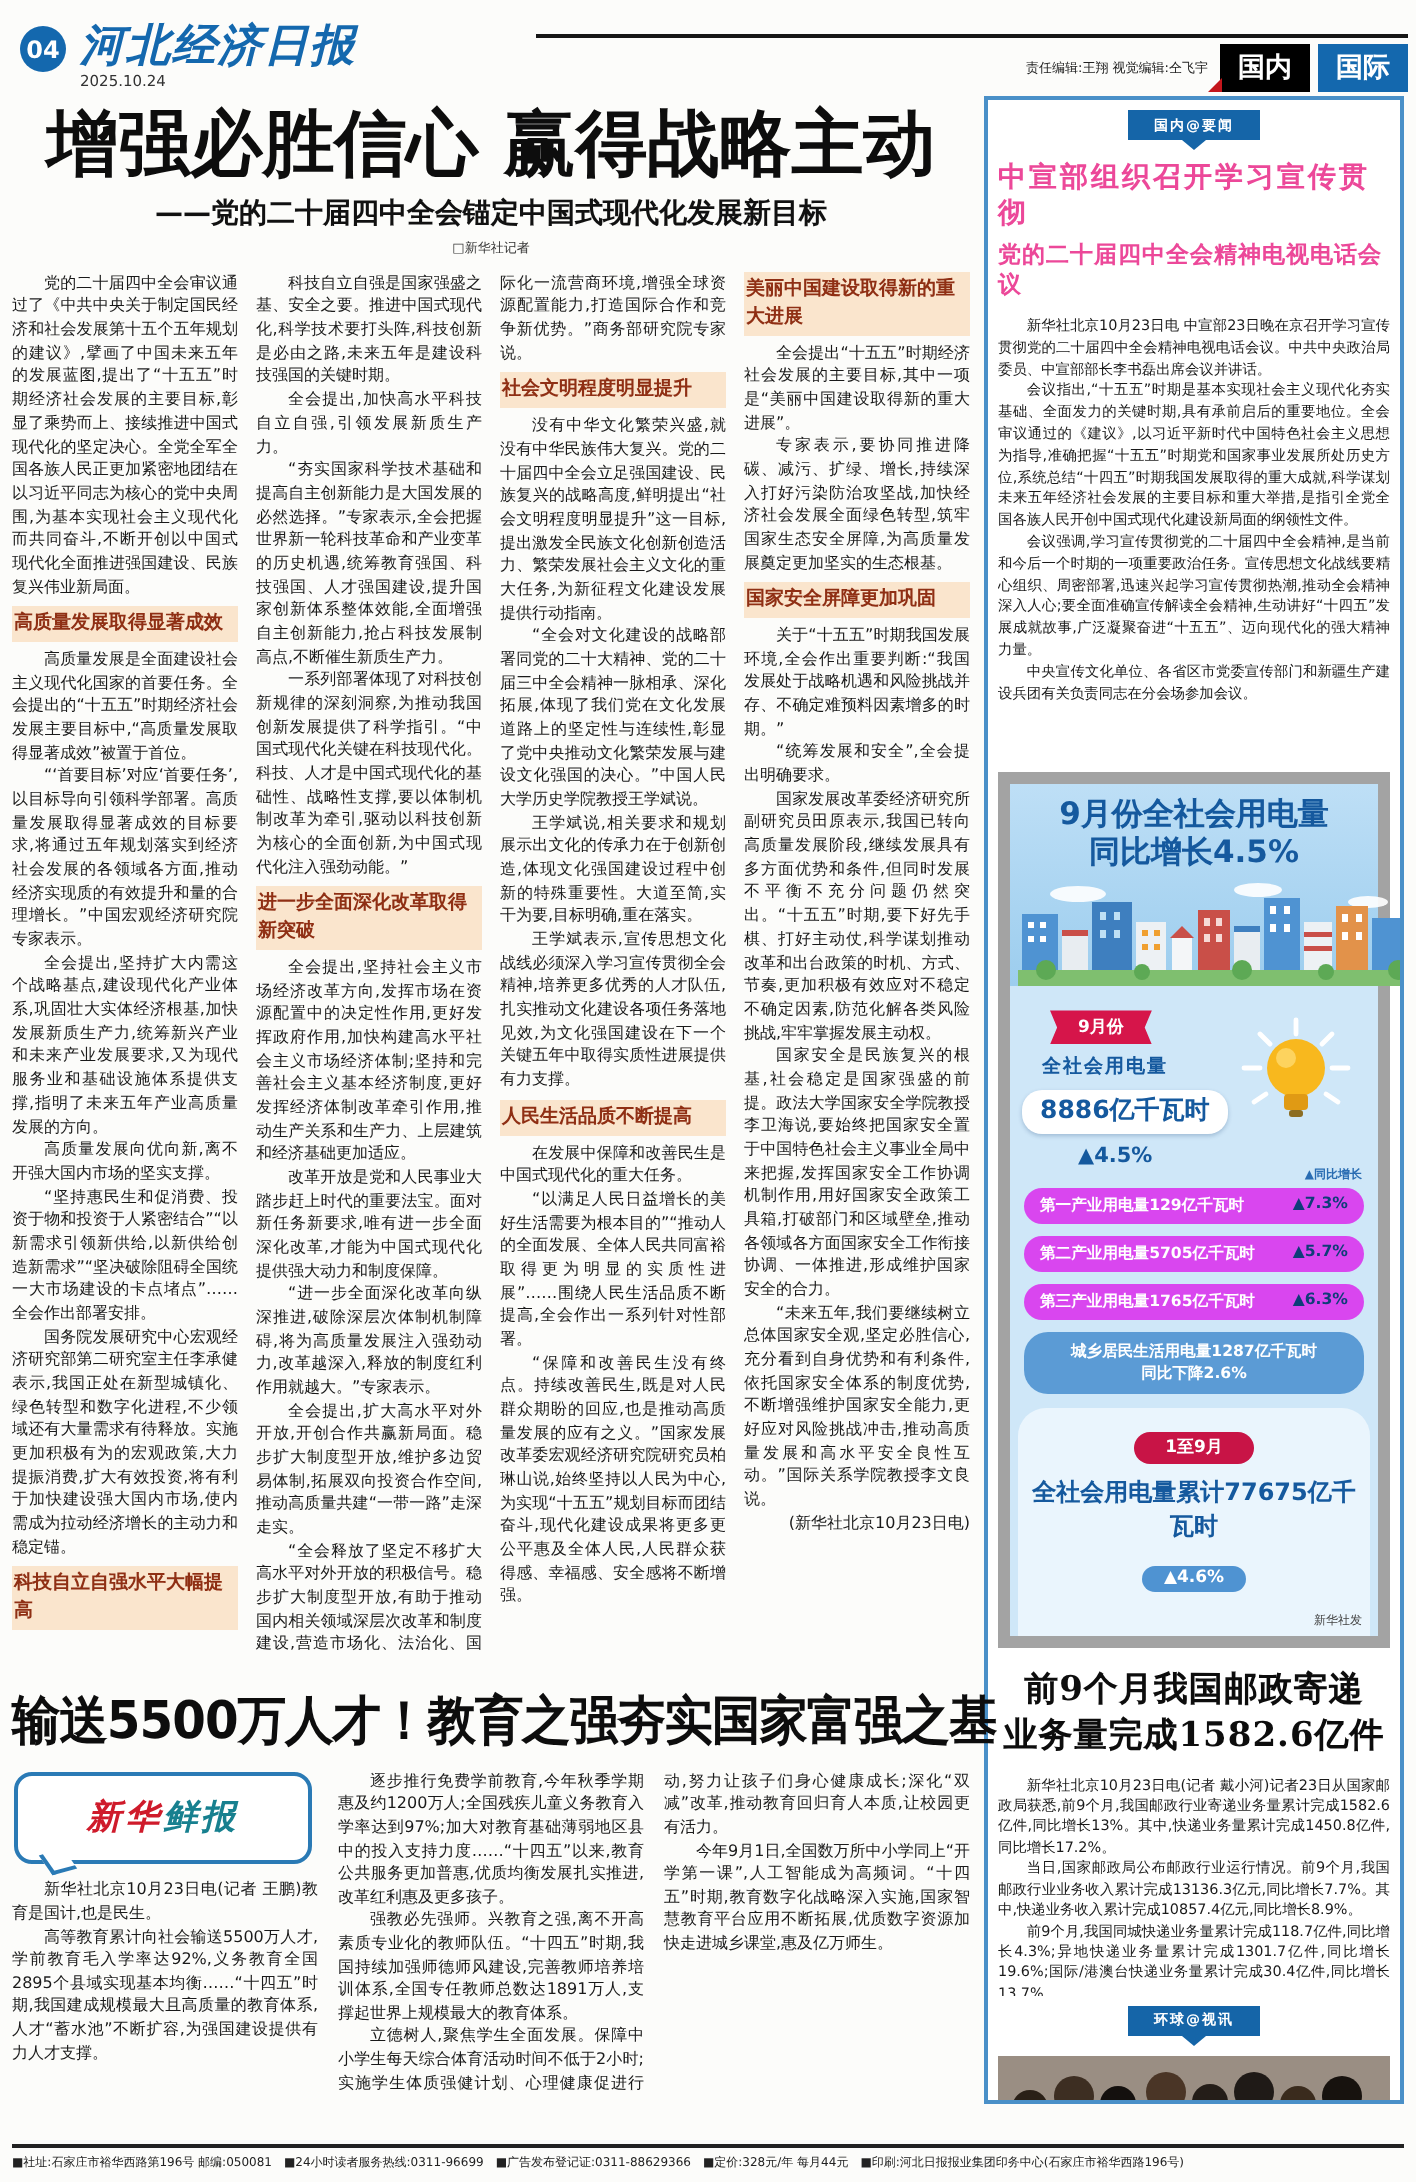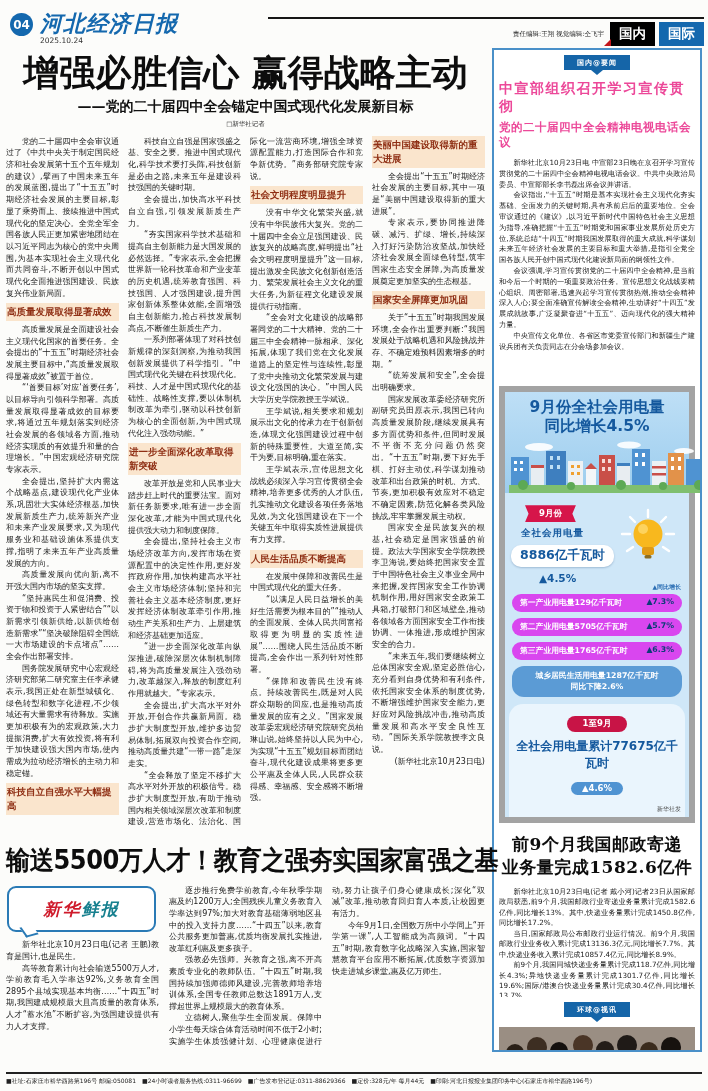--- a/index.html
+++ b/index.html
@@ -128,22 +128,22 @@
           <div class="blk blk-p">全会提出,坚持扩大内需这个战略基点,建设现代化产业体系,巩固壮大实体经济根基,加快发展新质生产力,统筹新兴产业和未来产业发展要求,又为现代服务业和基础设施体系提供支撑,指明了未来五年产业高质量发展的方向。</div>
           <div class="blk blk-p">高质量发展向优向新,离不开强大国内市场的坚实支撑。</div>
           <div class="blk blk-p">“坚持惠民生和促消费、投资于物和投资于人紧密结合”“以新需求引领新供给,以新供给创造新需求”“坚决破除阻碍全国统一大市场建设的卡点堵点”……全会作出部署安排。</div>
           <div class="blk blk-p">国务院发展研究中心宏观经济研究部第二研究室主任李承健表示,我国正处在新型城镇化、绿色转型和数字化进程,不少领域还有大量需求有待释放。实施更加积极有为的宏观政策,大力提振消费,扩大有效投资,将有利于加快建设强大国内市场,使内需成为拉动经济增长的主动力和稳定锚。</div>
           <div class="blk blk-h">科技自立自强水平大幅提高</div>
           <div class="blk blk-p">科技自立自强是国家强盛之基、安全之要。推进中国式现代化,科学技术要打头阵,科技创新是必由之路,未来五年是建设科技强国的关键时期。</div>
           <div class="blk blk-p">全会提出,加快高水平科技自立自强,引领发展新质生产力。</div>
           <div class="blk blk-p">“夯实国家科学技术基础和提高自主创新能力是大国发展的必然选择。”专家表示,全会把握世界新一轮科技革命和产业变革的历史机遇,统筹教育强国、科技强国、人才强国建设,提升国家创新体系整体效能,全面增强自主创新能力,抢占科技发展制高点,不断催生新质生产力。</div>
           <div class="blk blk-p">一系列部署体现了对科技创新规律的深刻洞察,为推动我国创新发展提供了科学指引。“中国式现代化关键在科技现代化。科技、人才是中国式现代化的基础性、战略性支撑,要以体制机制改革为牵引,驱动以科技创新为核心的全面创新,为中国式现代化注入强劲动能。”</div>
           <div class="blk blk-h">进一步全面深化改革取得新突破</div>
+          <div class="blk blk-p">全会提出,坚持社会主义市场经济改革方向,发挥市场在资源配置中的决定性作用,更好发挥政府作用,加快构建高水平社会主义市场经济体制;坚持和完善社会主义基本经济制度,更好发挥经济体制改革牵引作用,推动生产关系和生产力、上层建筑和经济基础更加适应。</div>
           <div class="blk blk-p">改革开放是党和人民事业大踏步赶上时代的重要法宝。面对新任务新要求,唯有进一步全面深化改革,才能为中国式现代化提供强大动力和制度保障。</div>
-          <div class="blk blk-p">全会提出,坚持社会主义市场经济改革方向,发挥市场在资源配置中的决定性作用,更好发挥政府作用,加快构建高水平社会主义市场经济体制;坚持和完善社会主义基本经济制度,更好发挥经济体制改革牵引作用,推动生产关系和生产力、上层建筑和经济基础更加适应。</div>
           <div class="blk blk-p">“进一步全面深化改革向纵深推进,破除深层次体制机制障碍,将为高质量发展注入强劲动力,改革越深入,释放的制度红利作用就越大。”专家表示。</div>
           <div class="blk blk-p">全会提出,扩大高水平对外开放,开创合作共赢新局面。稳步扩大制度型开放,维护多边贸易体制,拓展双向投资合作空间,推动高质量共建“一带一路”走深走实。</div>
           <div class="blk blk-p">“全会释放了坚定不移扩大高水平对外开放的积极信号。稳步扩大制度型开放,有助于推动国内相关领域深层次改革和制度建设,营造市场化、法治化、国际化一流营商环境,增强全球资源配置能力,打造国际合作和竞争新优势。”商务部研究院专家说。</div>
           <div class="blk blk-h">社会文明程度明显提升</div>
           <div class="blk blk-p">没有中华文化繁荣兴盛,就没有中华民族伟大复兴。党的二十届四中全会立足强国建设、民族复兴的战略高度,鲜明提出“社会文明程度明显提升”这一目标,提出激发全民族文化创新创造活力、繁荣发展社会主义文化的重大任务,为新征程文化建设发展提供行动指南。</div>
           <div class="blk blk-p">“全会对文化建设的战略部署同党的二十大精神、党的二十届三中全会精神一脉相承、深化拓展,体现了我们党在文化发展道路上的坚定性与连续性,彰显了党中央推动文化繁荣发展与建设文化强国的决心。”中国人民大学历史学院教授王学斌说。</div>
           <div class="blk blk-p">王学斌说,相关要求和规划展示出文化的传承力在于创新创造,体现文化强国建设过程中创新的特殊重要性。大道至简,实干为要,目标明确,重在落实。</div>
           <div class="blk blk-p">王学斌表示,宣传思想文化战线必须深入学习宣传贯彻全会精神,培养更多优秀的人才队伍,扎实推动文化建设各项任务落地见效,为文化强国建设在下一个关键五年中取得实质性进展提供有力支撑。</div>
           <div class="blk blk-h">人民生活品质不断提高</div>
           <div class="blk blk-p">在发展中保障和改善民生是中国式现代化的重大任务。</div>

